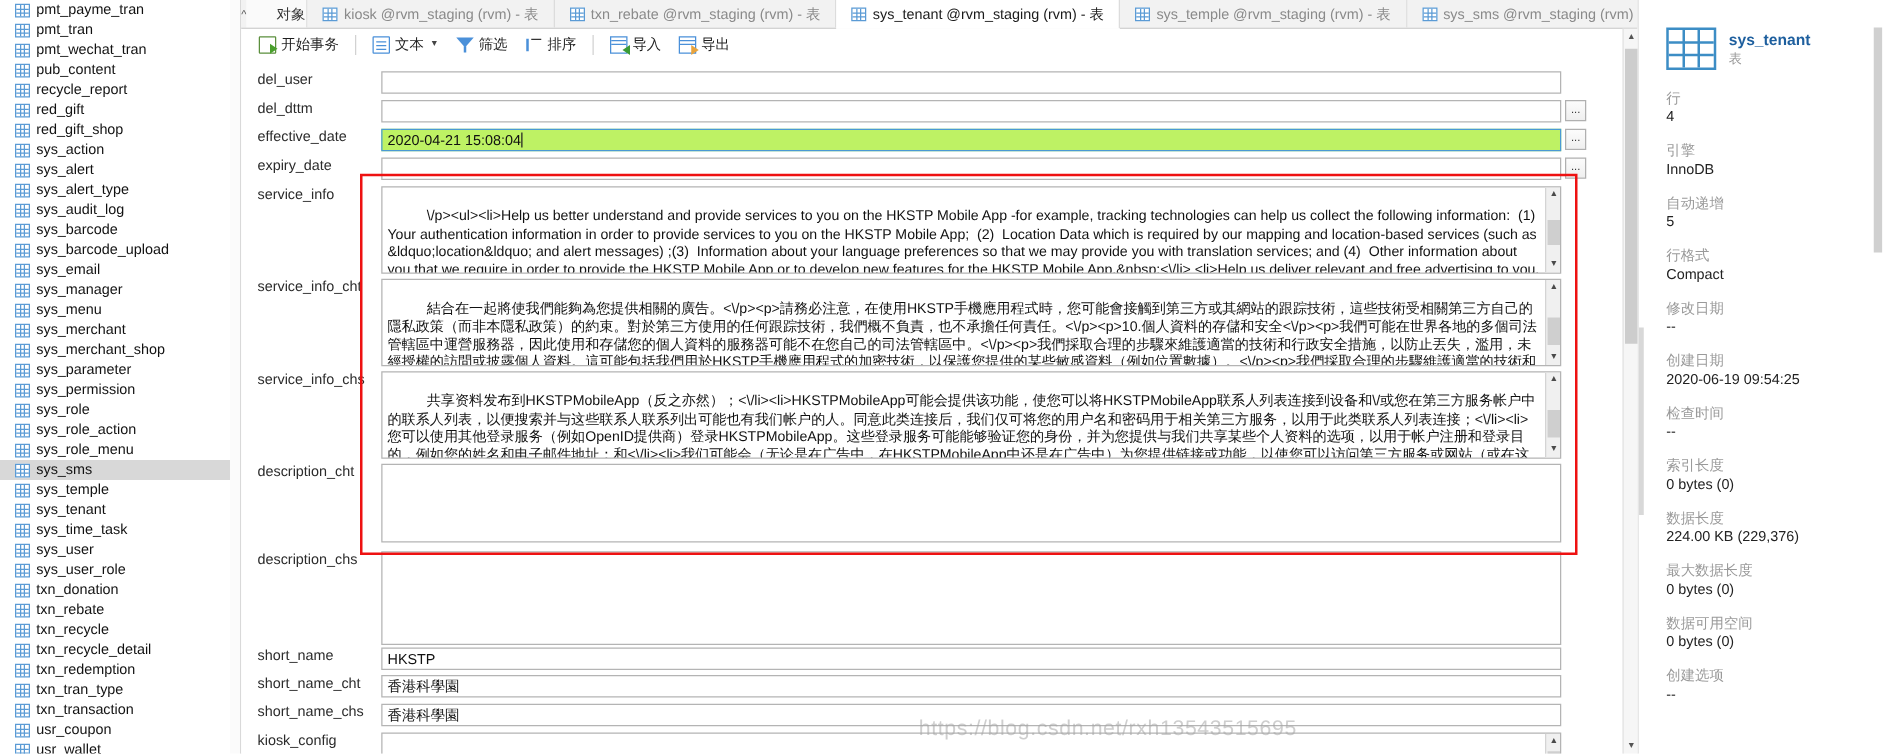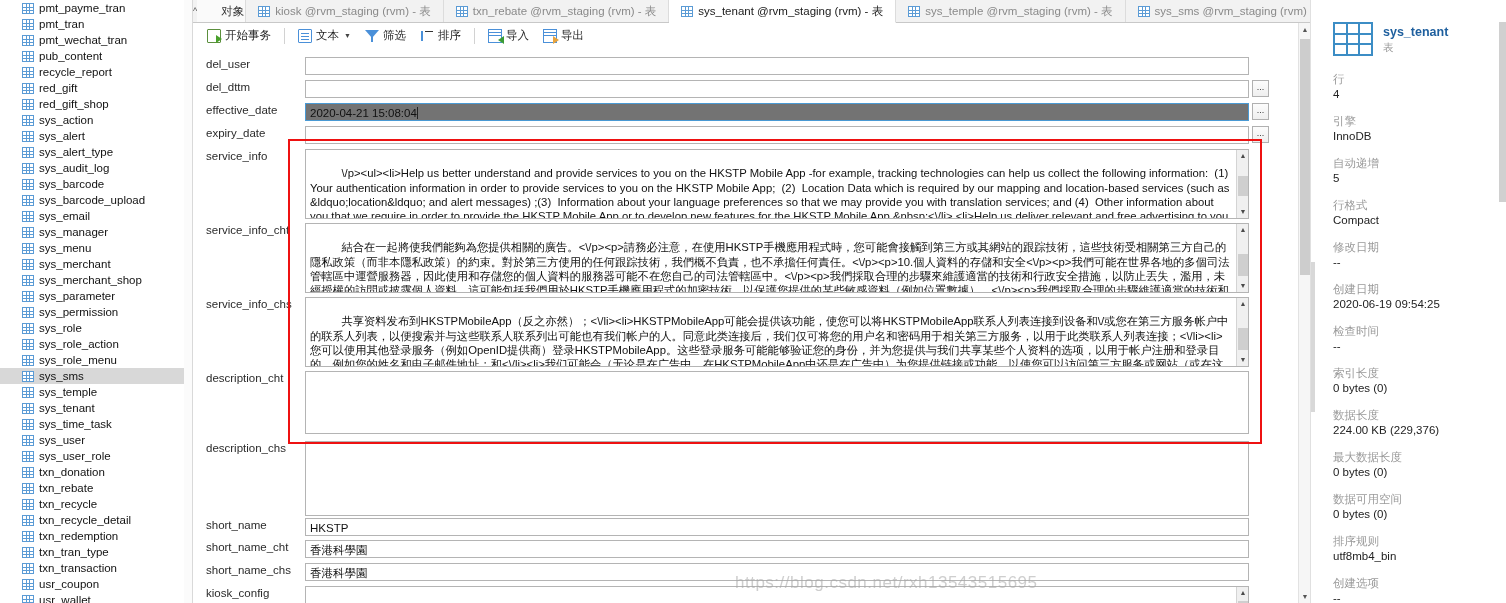--- a/index.html
+++ b/index.html
@@ -20,21 +20,21 @@
     background: #ffffff;
     border-right: 1px solid #d9d9d9;
     overflow: hidden;
     position: relative;
     flex: 0 0 193px;
   }
   .tree-item {
     height: 16px;
     display: flex;
     align-items: center;
-    padding-left: 22px;
+    padding-left: 12px;
     font-size: 11.5px;
     color: #111;
     white-space: nowrap;
     line-height: 16px;
   }
   .tree-item.selected { background: #d8d8d8; }
   .tbl-icon {
     width: 12px; height: 11px;
     margin-right: 5px;
     flex: 0 0 12px;
@@ -198,21 +198,21 @@
     font-size: 11.5px;
     font-family: "Liberation Sans", "DejaVu Sans", sans-serif;
     color: #111;
     padding: 2px 4px;
     line-height: 14px;
     overflow: hidden;
     white-space: nowrap;
   }
   .finput.focused {
     border: 1px solid #4a9ad4;
-    background: #737373;
+    background: #bef264;
   }
   .finput.focused::after {
     content: "";
     display: inline-block;
     width: 1px; height: 12px;
     background: #222;
     vertical-align: -2px;
   }
   .ftext {
     border: 1px solid #b4b4b4;
@@ -705,24 +705,20 @@
         </div>
         <div class="rp-field">
           <div class="rp-k">最大数据长度</div>
           <div class="rp-v">0 bytes (0)</div>
         </div>
         <div class="rp-field">
           <div class="rp-k">数据可用空间</div>
           <div class="rp-v">0 bytes (0)</div>
         </div>
         <div class="rp-field">
-          <div class="rp-k">排序规则</div>
-          <div class="rp-v">utf8mb4_bin</div>
-        </div>
-        <div class="rp-field">
           <div class="rp-k">创建选项</div>
           <div class="rp-v">--</div>
         </div>
       </div>
     <div class="rp-scroll"></div>
   </div>
 
   <div class="watermark">https://blog.csdn.net/rxh13543515695</div>
 </div>
 

